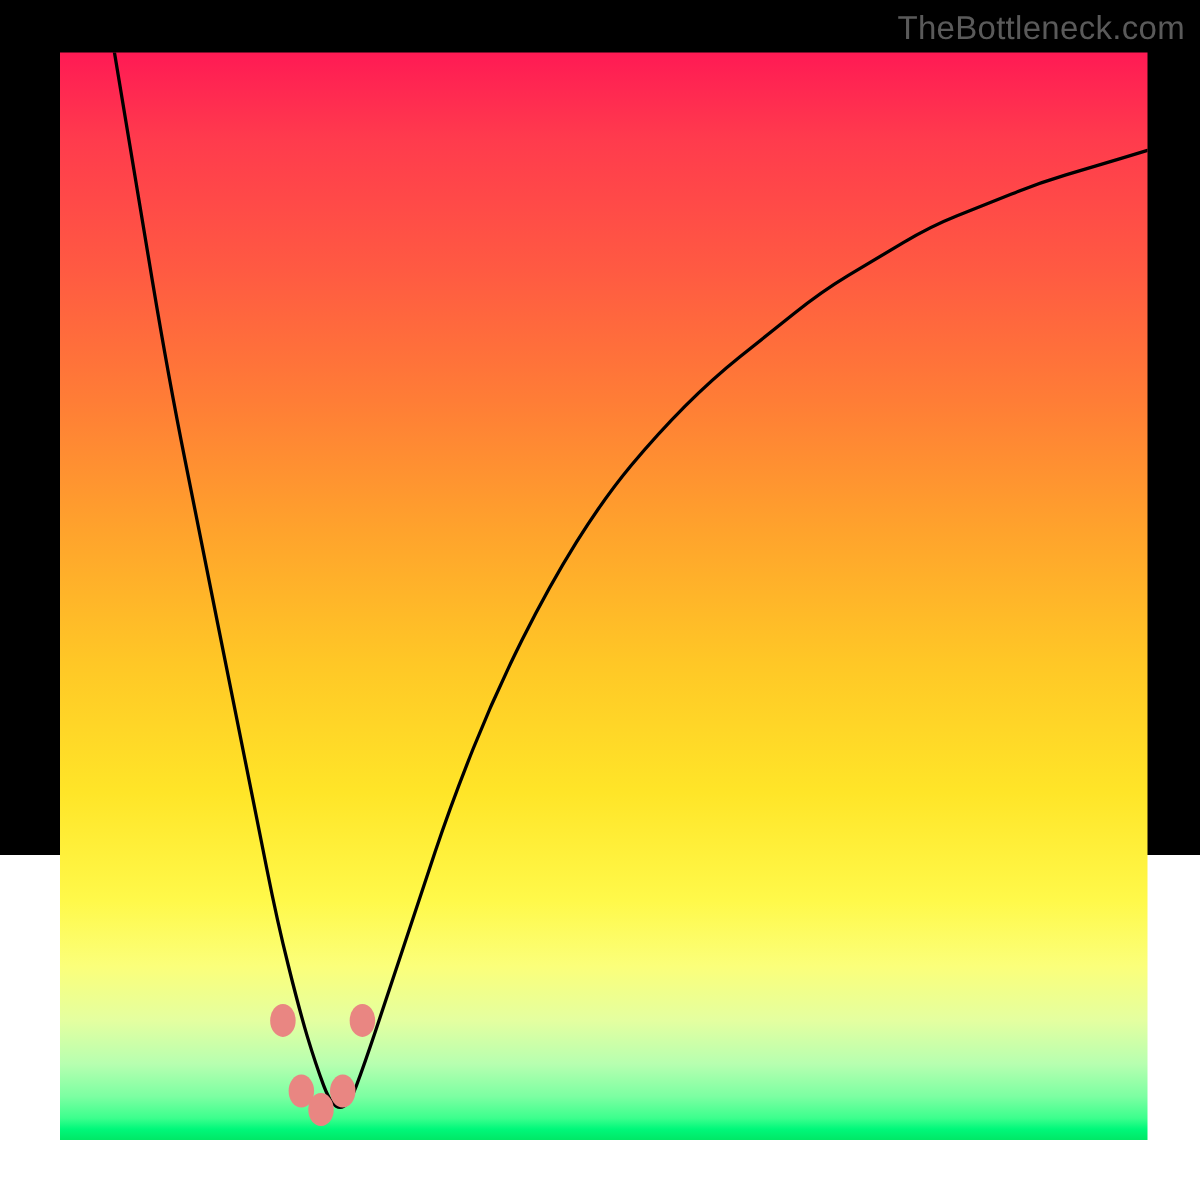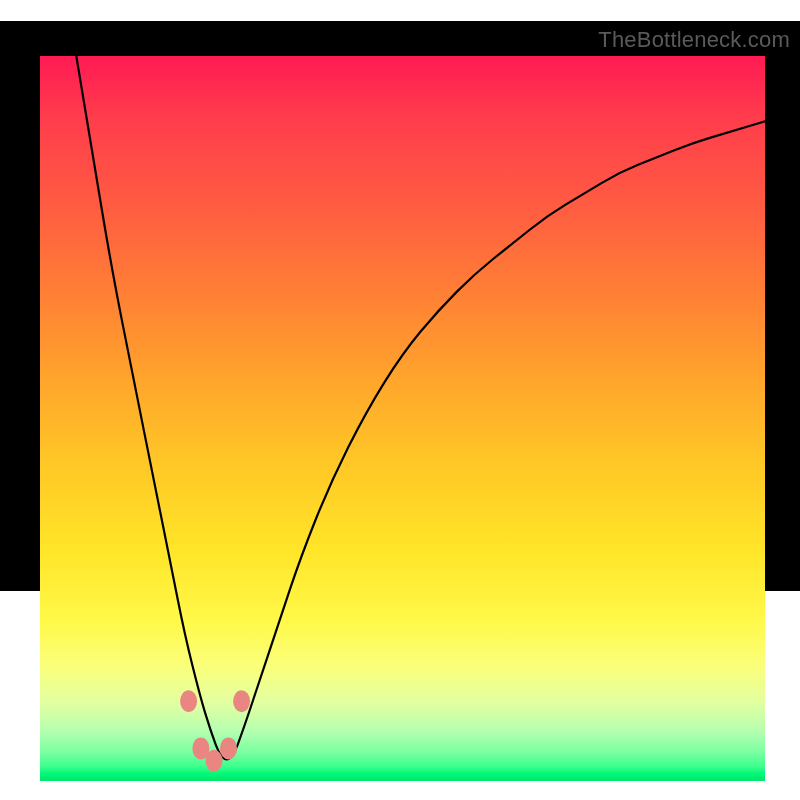--- a/index.html
+++ b/index.html
@@ -8,21 +8,20 @@
     width: 800px;
     height: 800px;
     overflow: hidden;
     font-family: Arial, Helvetica, sans-serif;
   }
   .outer {
     position: relative;
     width: 800px;
     height: 570px;
     background: #000;
-    margin-top: 21px;
   }
   .plot-area {
     position: absolute;
     left: 40px;
     top: 35px;
     width: 725px;
     height: 725px;
     background: linear-gradient(to bottom,
       #ff1a54 0%,
       #ff3b4d 8%,

